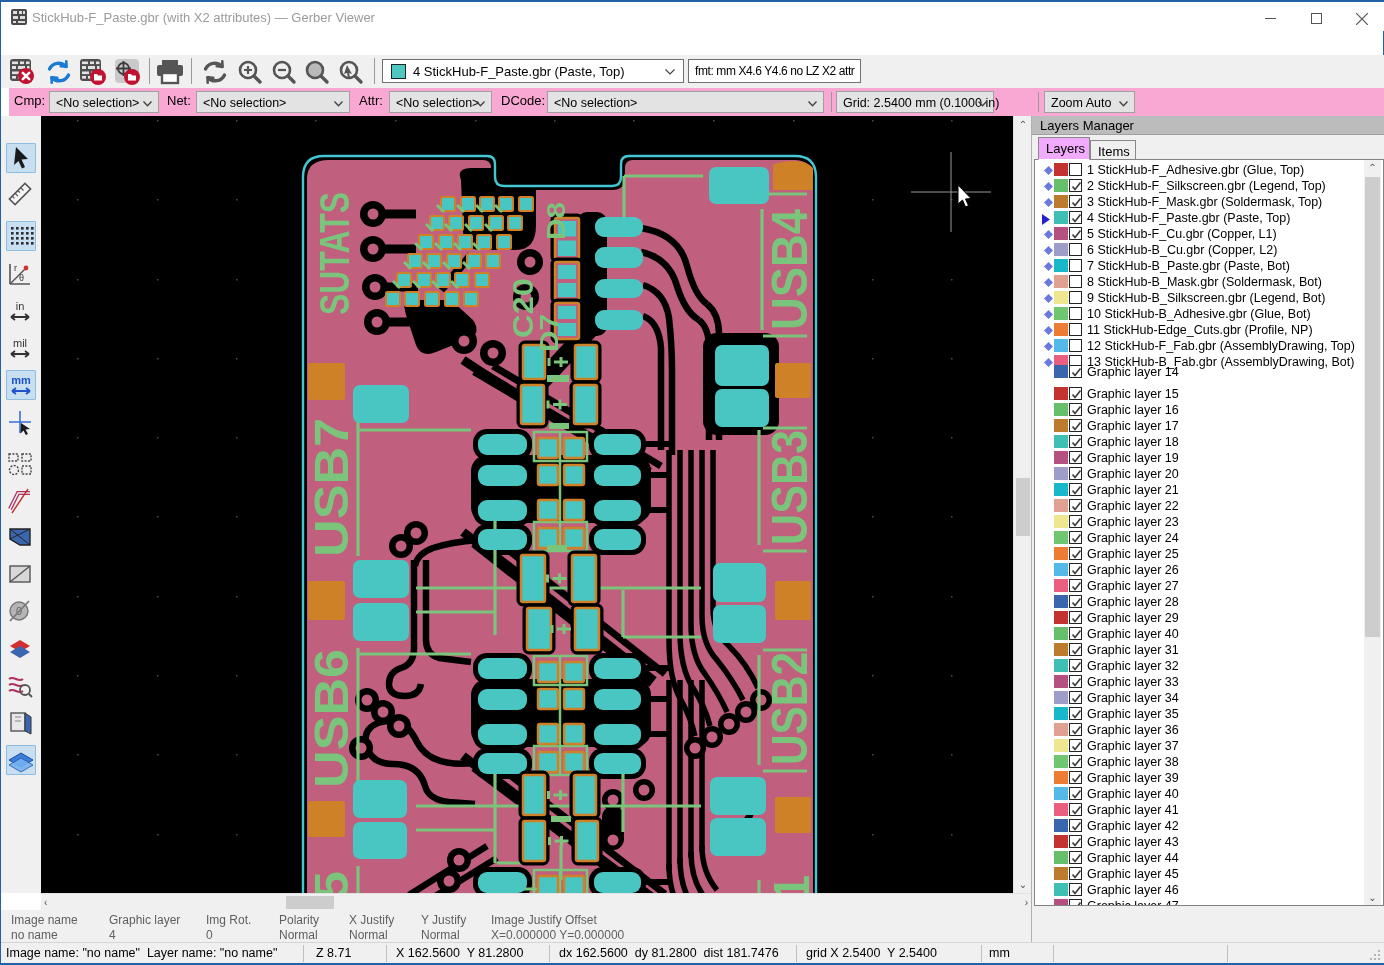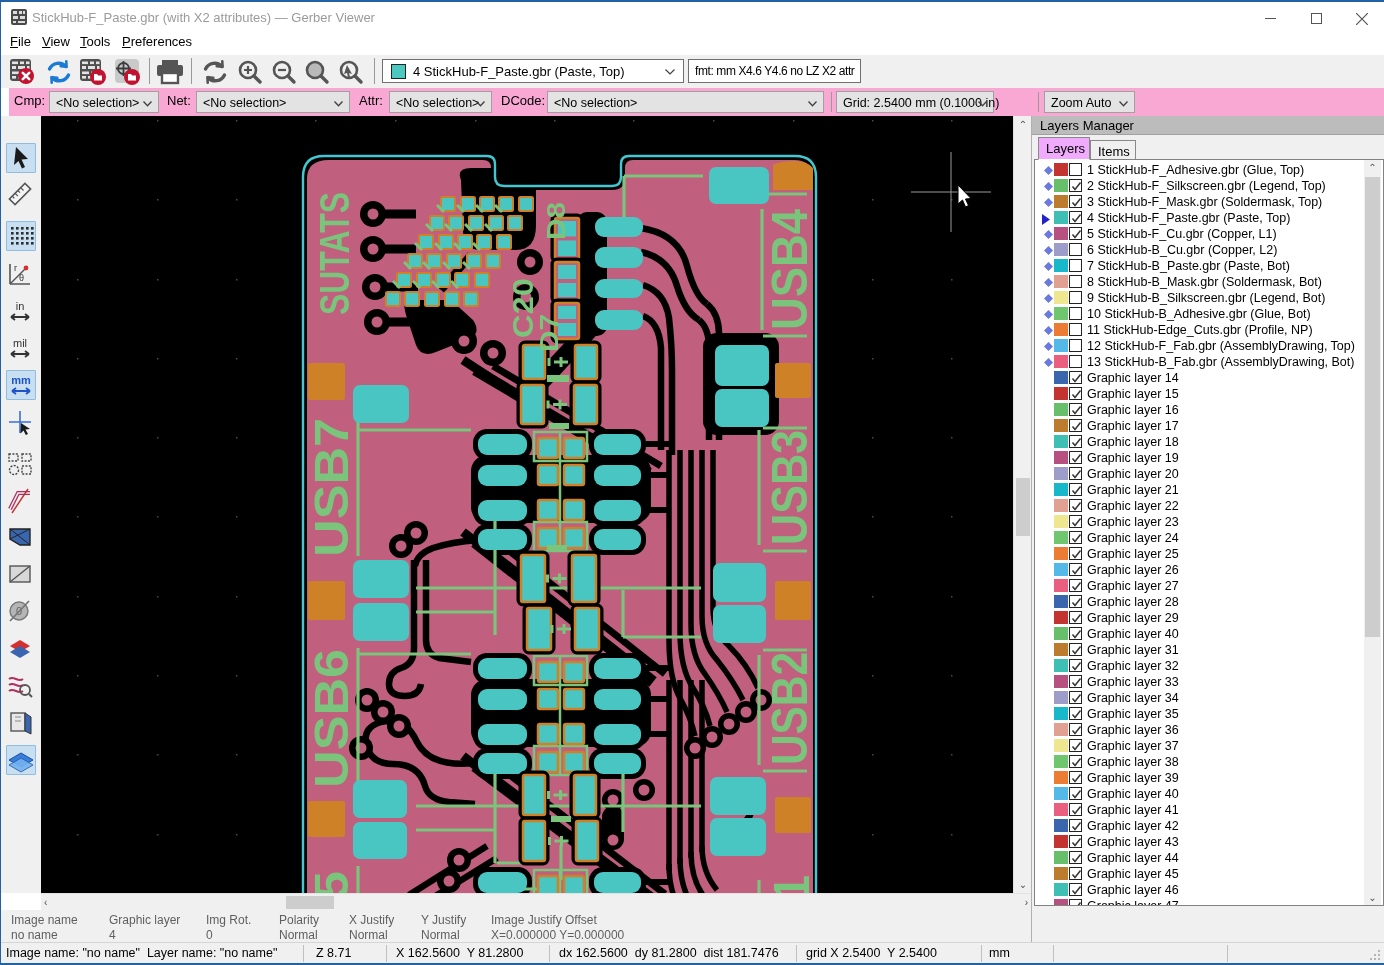--- a/index.html
+++ b/index.html
@@ -79,26 +79,20 @@
           <line x1="0" y1="5.5" x2="11" y2="5.5" stroke="#555" stroke-width="1"></line>
         </svg></div>
   <div class="caption" style="right:46px"><svg width="11" height="11" viewBox="0 0 11 11">
           <rect x="0.5" y="0.5" width="10" height="10" fill="none" stroke="#555"></rect>
         </svg></div>
   <div class="caption" style="right:0px"><svg width="12" height="12" viewBox="0 0 12 12">
           <path d="M0 0 L12 12 M12 0 L0 12" stroke="#555" stroke-width="1.2"></path>
         </svg></div>
 </div>
 
-<div id="menubar">
-  <span class="menuitem" style="left:9px"><u>F</u>ile</span>
-  <span class="menuitem" style="left:41px"><u>V</u>iew</span>
-  <span class="menuitem" style="left:79px"><u>T</u>ools</span>
-  <span class="menuitem" style="left:121px"><u>P</u>references</span>
-</div>
 
 <div id="toolbar1">
   <svg class="abs" style="left:0;top:0" width="870" height="33" viewBox="0 0 870 33">
 <g transform="translate(9,4)">
 <rect x="0" y="0" width="21" height="22" rx="3" fill="#4f4f4f"></rect>
 <g fill="#e3e3e3">
 <rect x="2" y="2.5" width="6" height="2.6"></rect>
             <rect x="10" y="2.5" width="4" height="2.6"></rect>
             <rect x="16" y="2.5" width="3.5" height="2.6"></rect>
 <rect x="2" y="7" width="4" height="3"></rect>
@@ -972,21 +966,21 @@
 <div class="lrow" style="top:194px">
           <span class="ldiam" style="left:9px">
             <svg width="9" height="9" viewBox="0 0 9 9">
               <path d="M4.5 0 L9 4.5 L4.5 9 L0 4.5 Z" fill="#6a79e0"></path>
             </svg>
           </span>
           <span class="lsw" style="background:#ea5e7f"></span>
           <span class="lcb"></span>
           <span class="ltxt">13 StickHub-B_Fab.gbr (AssemblyDrawing, Bot)</span>
         </div>
-<div class="lrow" style="top:210px">
+<div class="lrow" style="top:204px">
           <span class="lsw" style="background:#3a66ad"></span>
           <span class="lcb">
             <svg width="13" height="13" viewBox="0 0 13 13">
               <path d="M2.5 6.5 L5 9.5 L10.5 2.5" fill="none" stroke="#3a3a3a" stroke-width="1.6"></path>
             </svg>
           </span>
           <span class="ltxt">Graphic layer 14</span>
         </div>
 <div class="lrow" style="top:226px">
           <span class="lsw" style="background:#c33431"></span>

